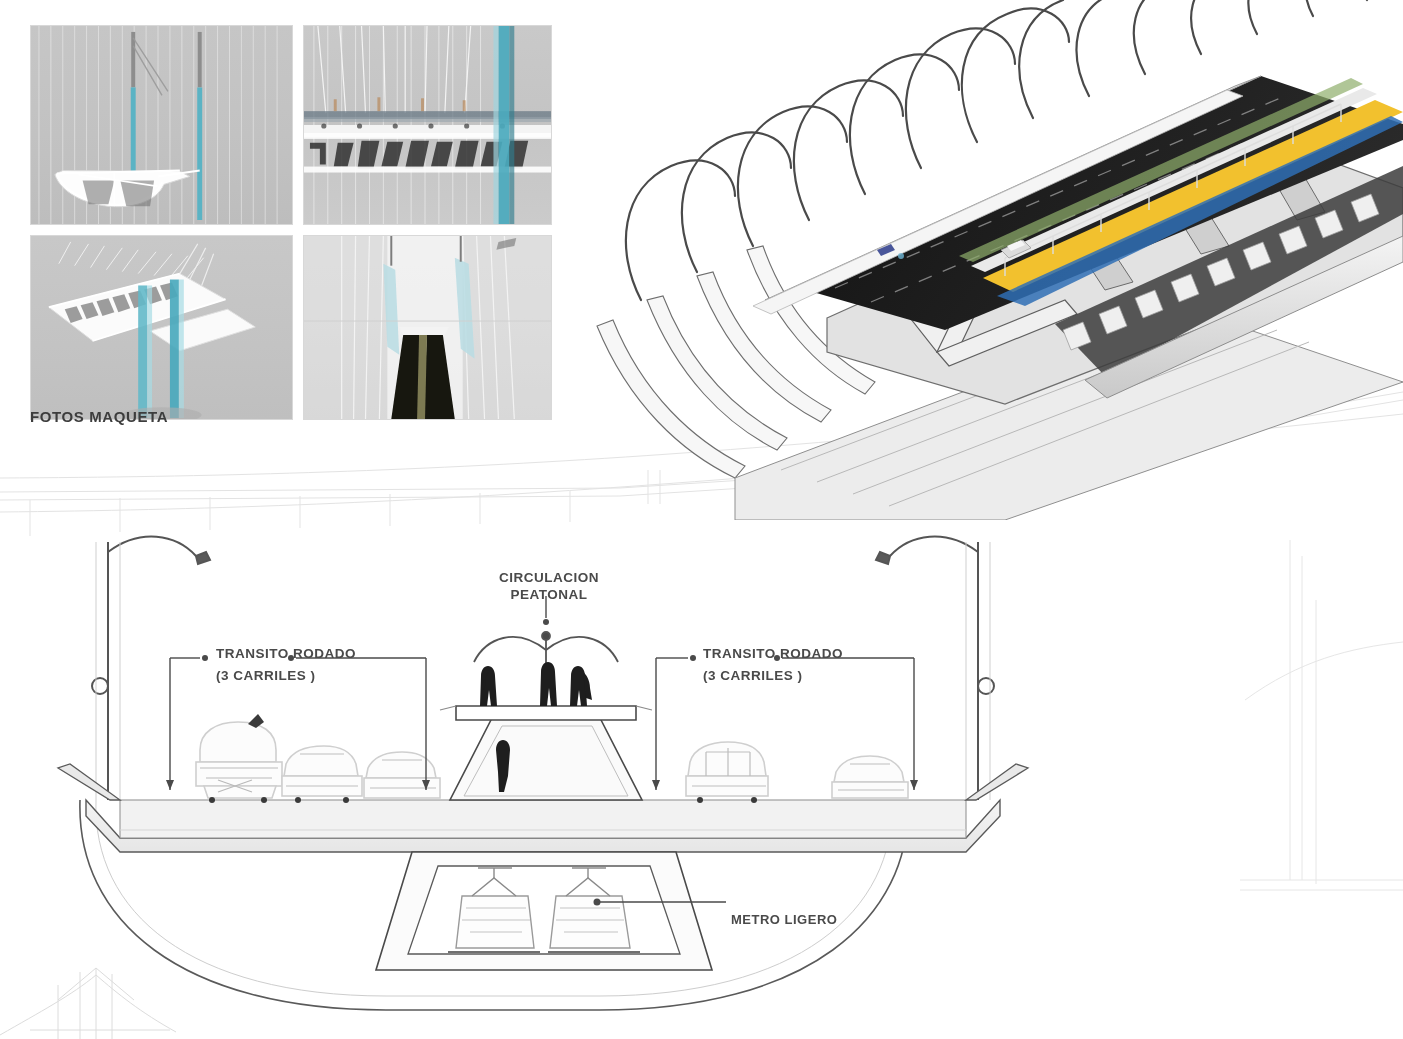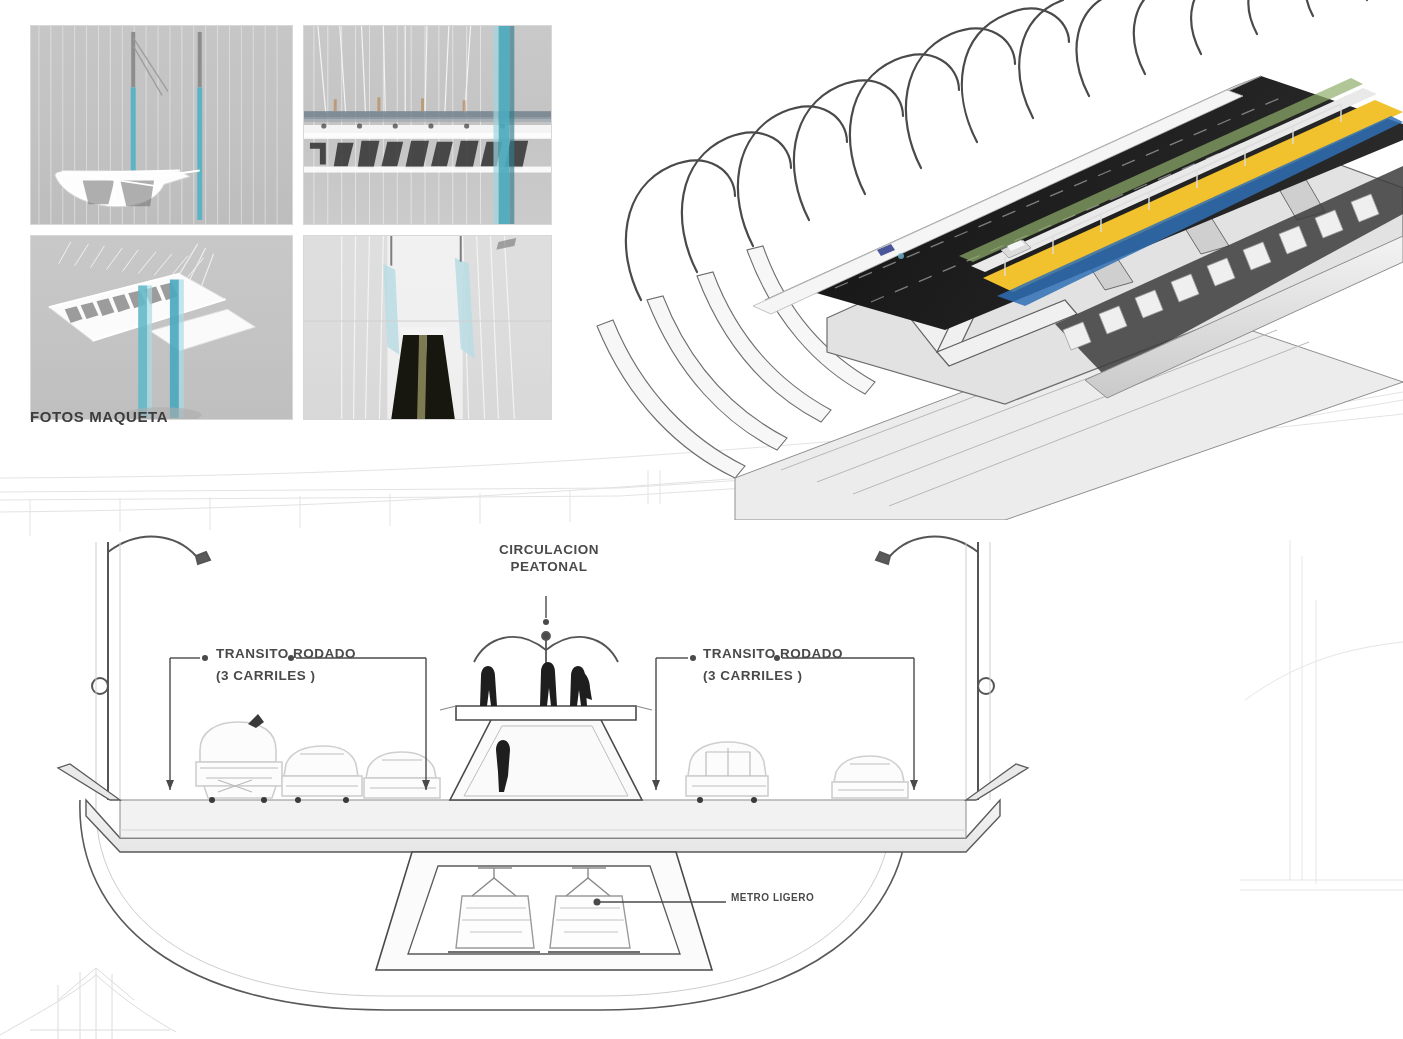--- a/index.html
+++ b/index.html
@@ -33,26 +33,26 @@
 
   
   .section{position:absolute;left:0;top:500px;width:1403px;height:539px;}
   .section svg{position:absolute;inset:0;width:100%;height:100%;}
 
   
   .lbl{position:absolute;font-weight:700;color:#4a4a4a;letter-spacing:.5px;
        line-height:1.25;white-space:pre-line;}
   .lbl.sm{font-size:13.5px;}
   .lbl.center{text-align:center;}
-  #label-circulacion{left:499px;top:542px;font-size:13.5px;}
+  #label-circulacion{left:499px;top:570px;font-size:13.5px;}
   #label-transito-left{left:216px;top:646px;font-size:13.5px;}
   #label-carriles-left{left:216px;top:668px;font-size:13.5px;}
   #label-transito-right{left:703px;top:646px;font-size:13.5px;}
   #label-carriles-right{left:703px;top:668px;font-size:13.5px;}
-  #label-metro{left:731px;top:892px;font-size:10px;}
+  #label-metro{left:731px;top:912px;font-size:13px;}
 </style>
 </head>
 <body>
 
 <div class="board">
 
   <div class="ghost">
     <svg viewBox="0 0 1403 1039" preserveAspectRatio="none">
       <g stroke="#e3e3e3" fill="none" stroke-width="1">
         <path d="M0 492 L620 488 L900 470 L1180 430 L1403 392"></path>

